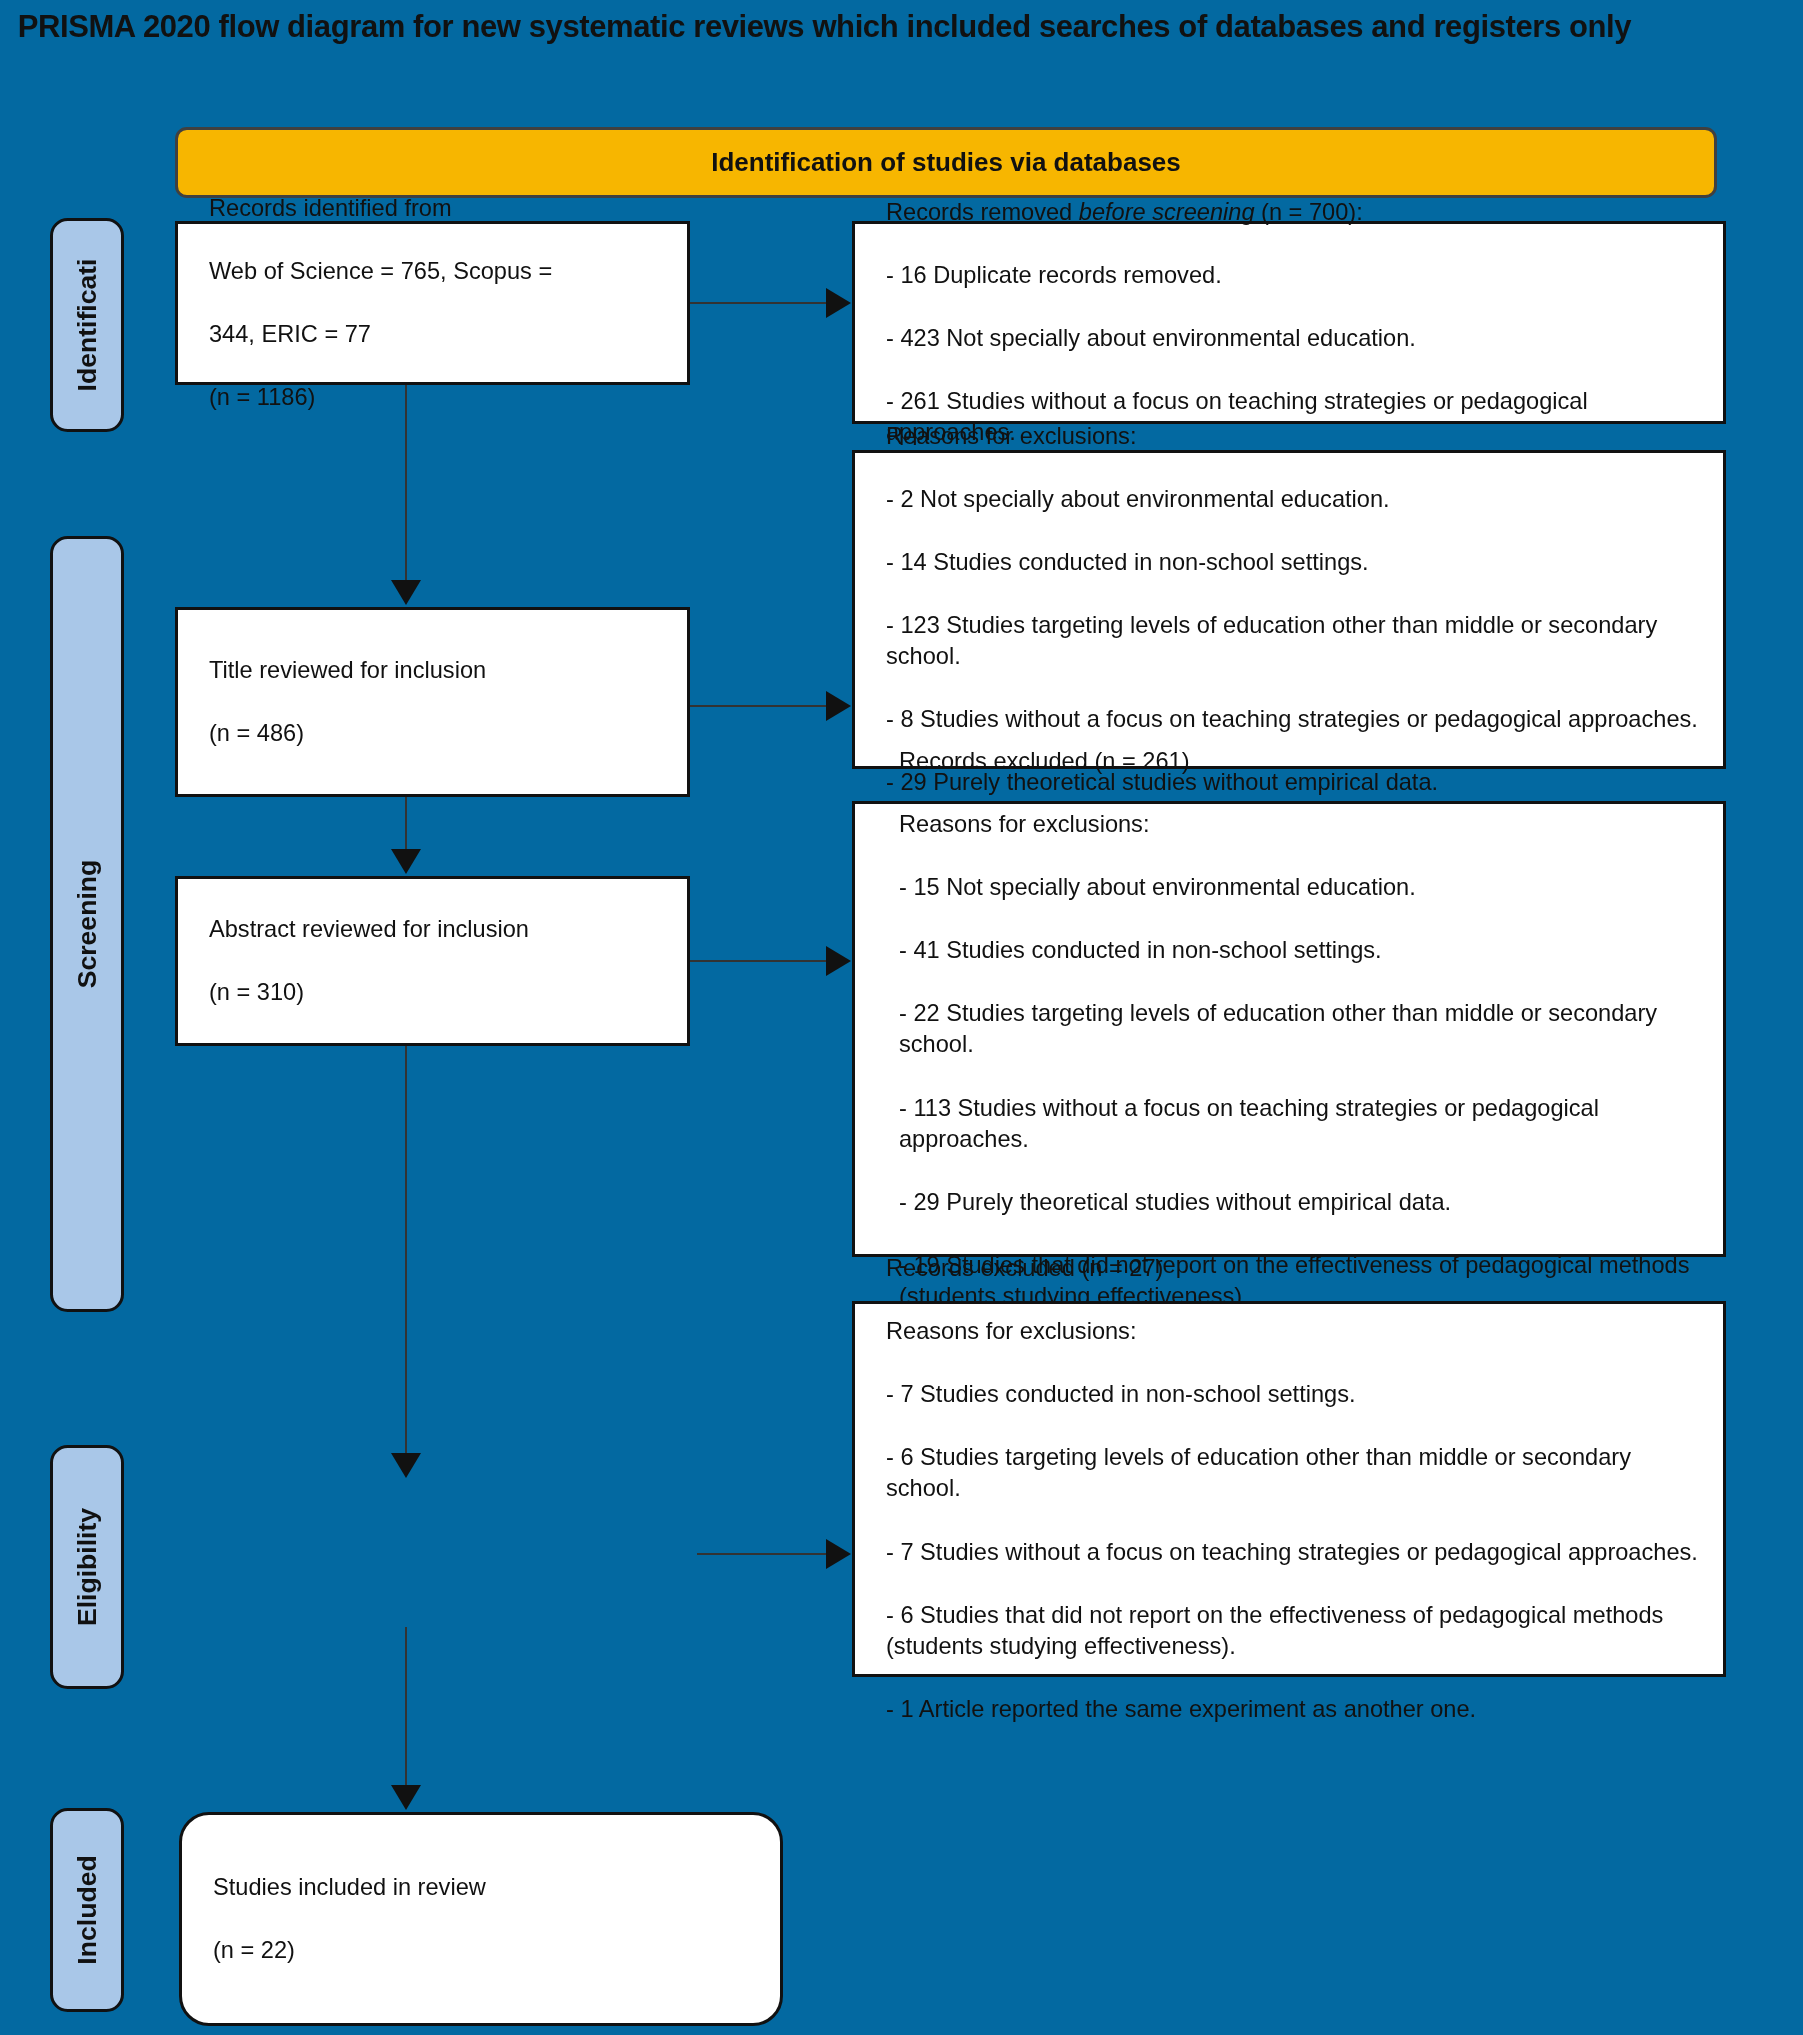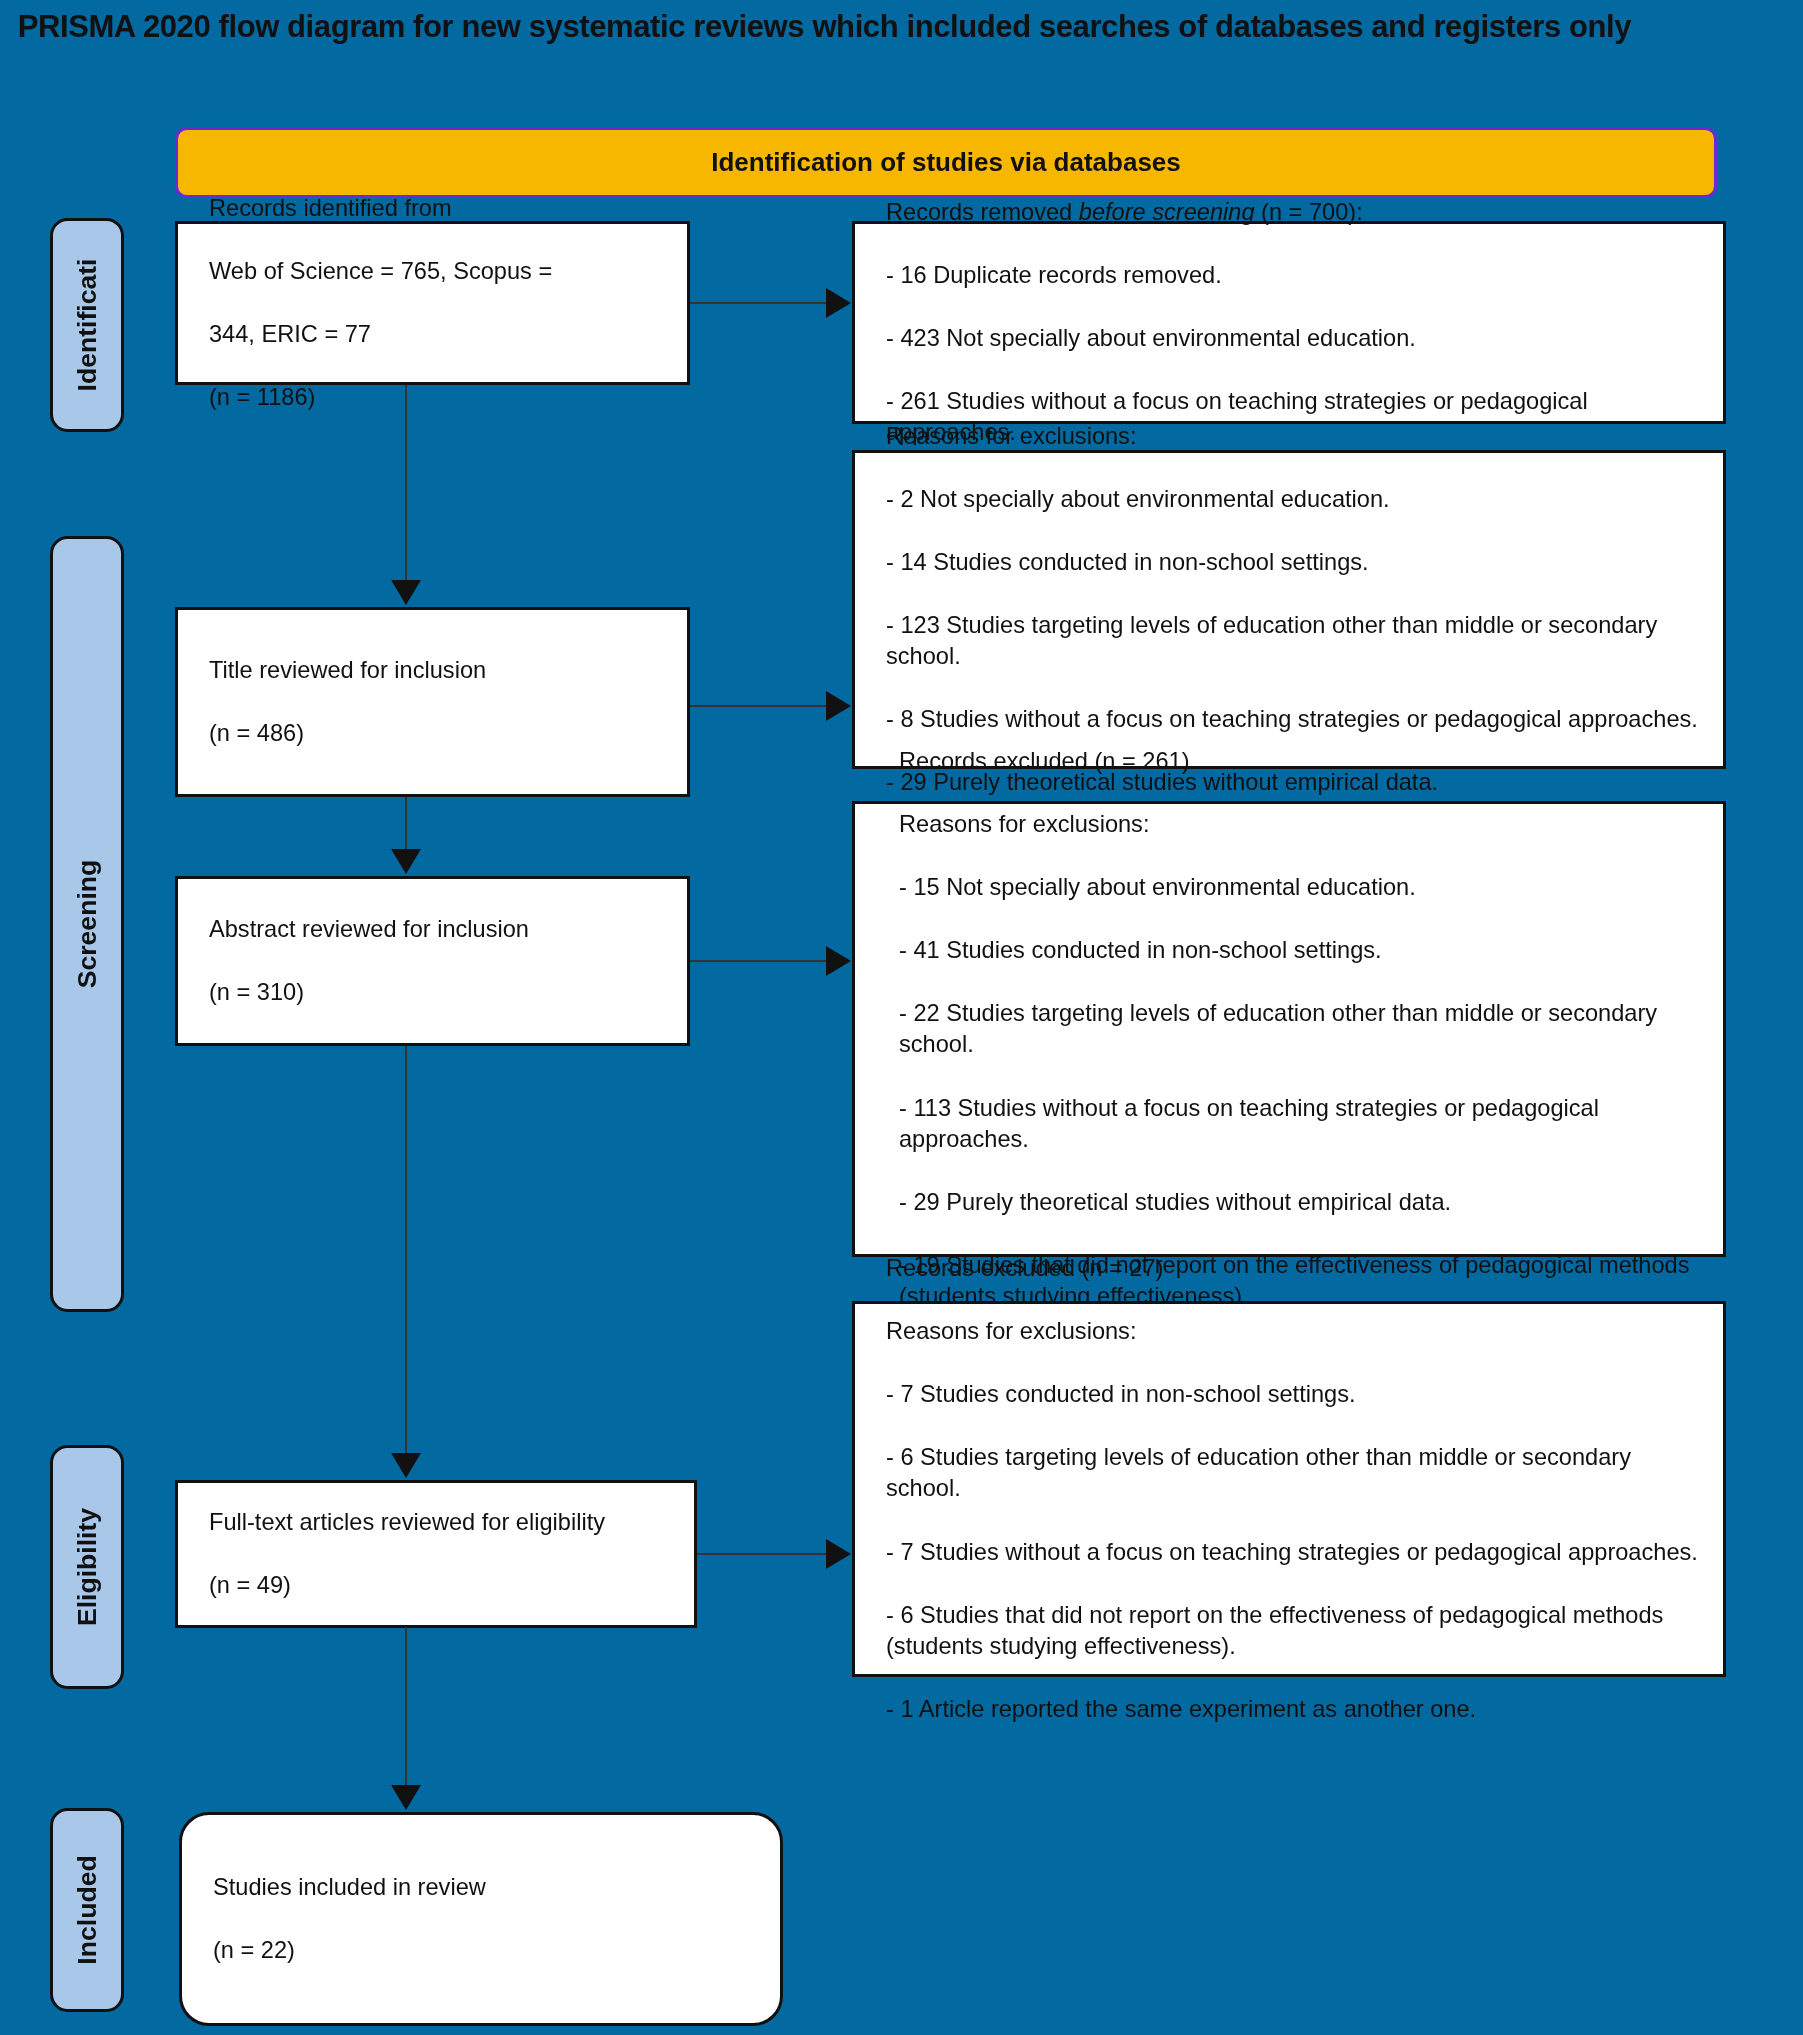--- a/index.html
+++ b/index.html
@@ -14,21 +14,21 @@
   .page-title{
     position:absolute;
     left:17.7px; top:8.9px; width:1771px;
     font-size:31px; font-weight:bold; color:#111;
     letter-spacing:-0.4px;
   }
   .banner{
     position:absolute;
     left:175px; top:127px; width:1542px; height:71px;
     background:#F7B600;
-    border:3px solid #6d28d9;
+    border:3px solid #404040;
     border-radius:11.8px;
     display:flex; align-items:center; justify-content:center;
     box-sizing:border-box;
   }
   .banner span{ font-size:26px; font-weight:bold; color:#111; }
   .lbl{
     position:absolute;
     left:50px; width:74px;
     background:#A9C7E8;
     border:3.7px solid #111;
@@ -104,24 +104,20 @@
   <div class="box" style="left:175px;top:607px;width:515px;height:190px;">
     <div class="line">Title reviewed for inclusion</div>
     <div class="line">(n = 486)</div>
   </div>
 
   <div class="box" style="left:175px;top:876px;width:515px;height:170px;">
     <div class="line">Abstract reviewed for inclusion</div>
     <div class="line">(n = 310)</div>
   </div>
 
-  <div class="box" style="left:175px;top:1480px;width:522px;height:148px;">
-    <div class="line">Full-text articles reviewed for eligibility</div>
-    <div class="line">(n = 49)</div>
-  </div>
 
   <div class="box" style="left:179px;top:1812px;width:604px;height:214px;border-radius:30px;">
     <div class="line">Studies included in review</div>
     <div class="line">(n = 22)</div>
   </div>
 
   <div class="box" style="left:852px;top:221px;width:874px;height:203px;">
     <div class="line"><span>Records removed </span><i>before screening</i><span> (n = 700):</span></div>
     <div class="line">- 16 Duplicate records removed.</div>
     <div class="line">- 423 Not specially about environmental education.</div>

